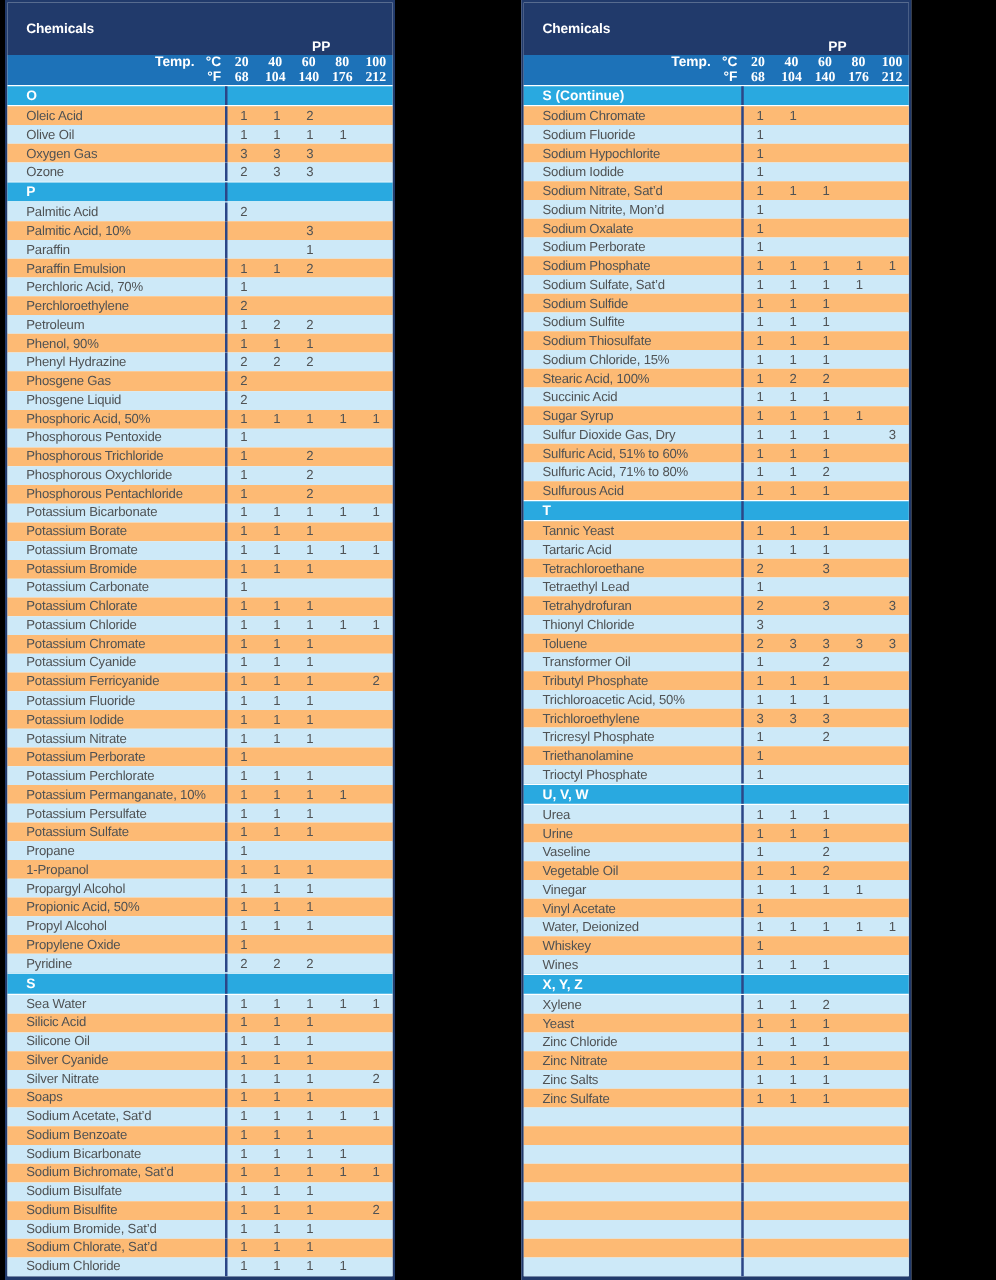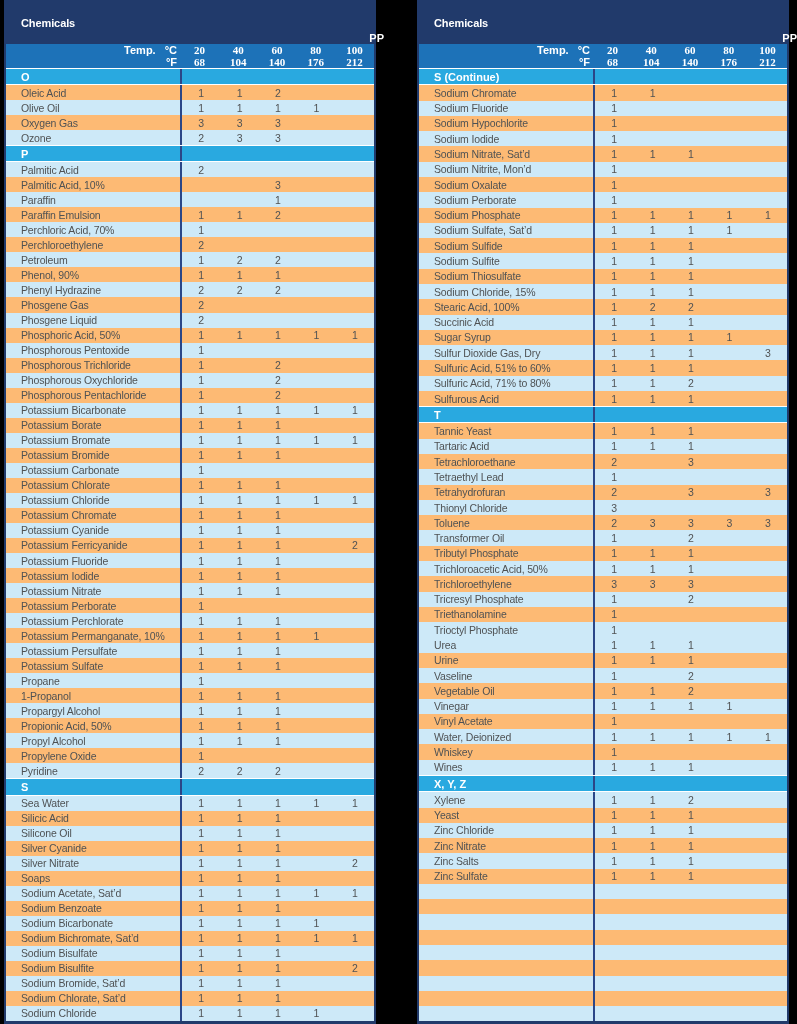--- a/index.html
+++ b/index.html
@@ -2,33 +2,33 @@
 <html style="--navy: #213a6b; --medblue: #1d72b8; --cyan: #29a9e0; --pale: #cde9f8; --divider: #2b4687; --text: #4f5254;"><head>
 <meta charset="utf-8">
 <style>
   html,body{margin:0;padding:0;}
   body{
     width:797px;height:1024px;background:#000;
     font-family:"Liberation Sans", sans-serif;
     position:relative;overflow:hidden;
   }
   .ctable{
-    position:absolute;top:0;height:1024px;width:372px;
+    position:absolute;top:0;height:1024px;width:312px;
     background:#fff;border:2px solid var(--navy);border-bottom-width:3px;
     box-sizing:border-box;display:flex;flex-direction:column;
   }
   #left-table{left:4px;}
   #right-table{left:417px;}
 
   
   .thead{flex:0 0 45px;display:flex;flex-direction:column;}
   .hrow1{flex:0 0 14px;background:var(--navy);display:flex;align-items:center;}
   .hrow1 .hname{flex:0 0 174px;box-sizing:border-box;padding-left:15px;
     color:#fff;font-weight:bold;font-size:11px;letter-spacing:-0.1px;}
-  .hrow1 .hvals{flex:1;display:flex;justify-content:flex-end;margin-top:30px;}
+  .hrow1 .hvals{flex:1;display:flex;justify-content:center;margin-top:30px;}
   .hrow1 .hpp{color:#fff;font-weight:bold;font-size:11px;position:relative;left:10px;}
   .hrowt{flex:1;background:var(--medblue);display:flex;align-items:center;
     color:#fff;font-weight:bold;font-size:11px;}
   .hrowt .hname{flex:0 0 174px;box-sizing:border-box;display:flex;
     justify-content:flex-end;align-items:flex-end;gap:9px;padding-right:3px;}
   .hrowt .hvals{flex:1;display:flex;}
   .hcell{flex:1;text-align:center;font-family:Liberation Serif, serif;}
 
   
   .tbody{flex:1;display:flex;flex-direction:column;}
@@ -1083,20 +1083,24 @@
       <div class="row alt">
         <div class="name">Trioctyl Phosphate</div>
         <div class="vals">
           <div class="cell">1</div>
           <div class="cell"></div>
           <div class="cell"></div>
           <div class="cell"></div>
           <div class="cell"></div>
         </div>
       </div>
+      <div class="row section">
+        <div class="name">U, V, W</div>
+        <div class="vals"></div>
+      </div>
       <div class="row alt">
         <div class="name">Urea</div>
         <div class="vals">
           <div class="cell">1</div>
           <div class="cell">1</div>
           <div class="cell">1</div>
           <div class="cell"></div>
           <div class="cell"></div>
         </div>
       </div>

